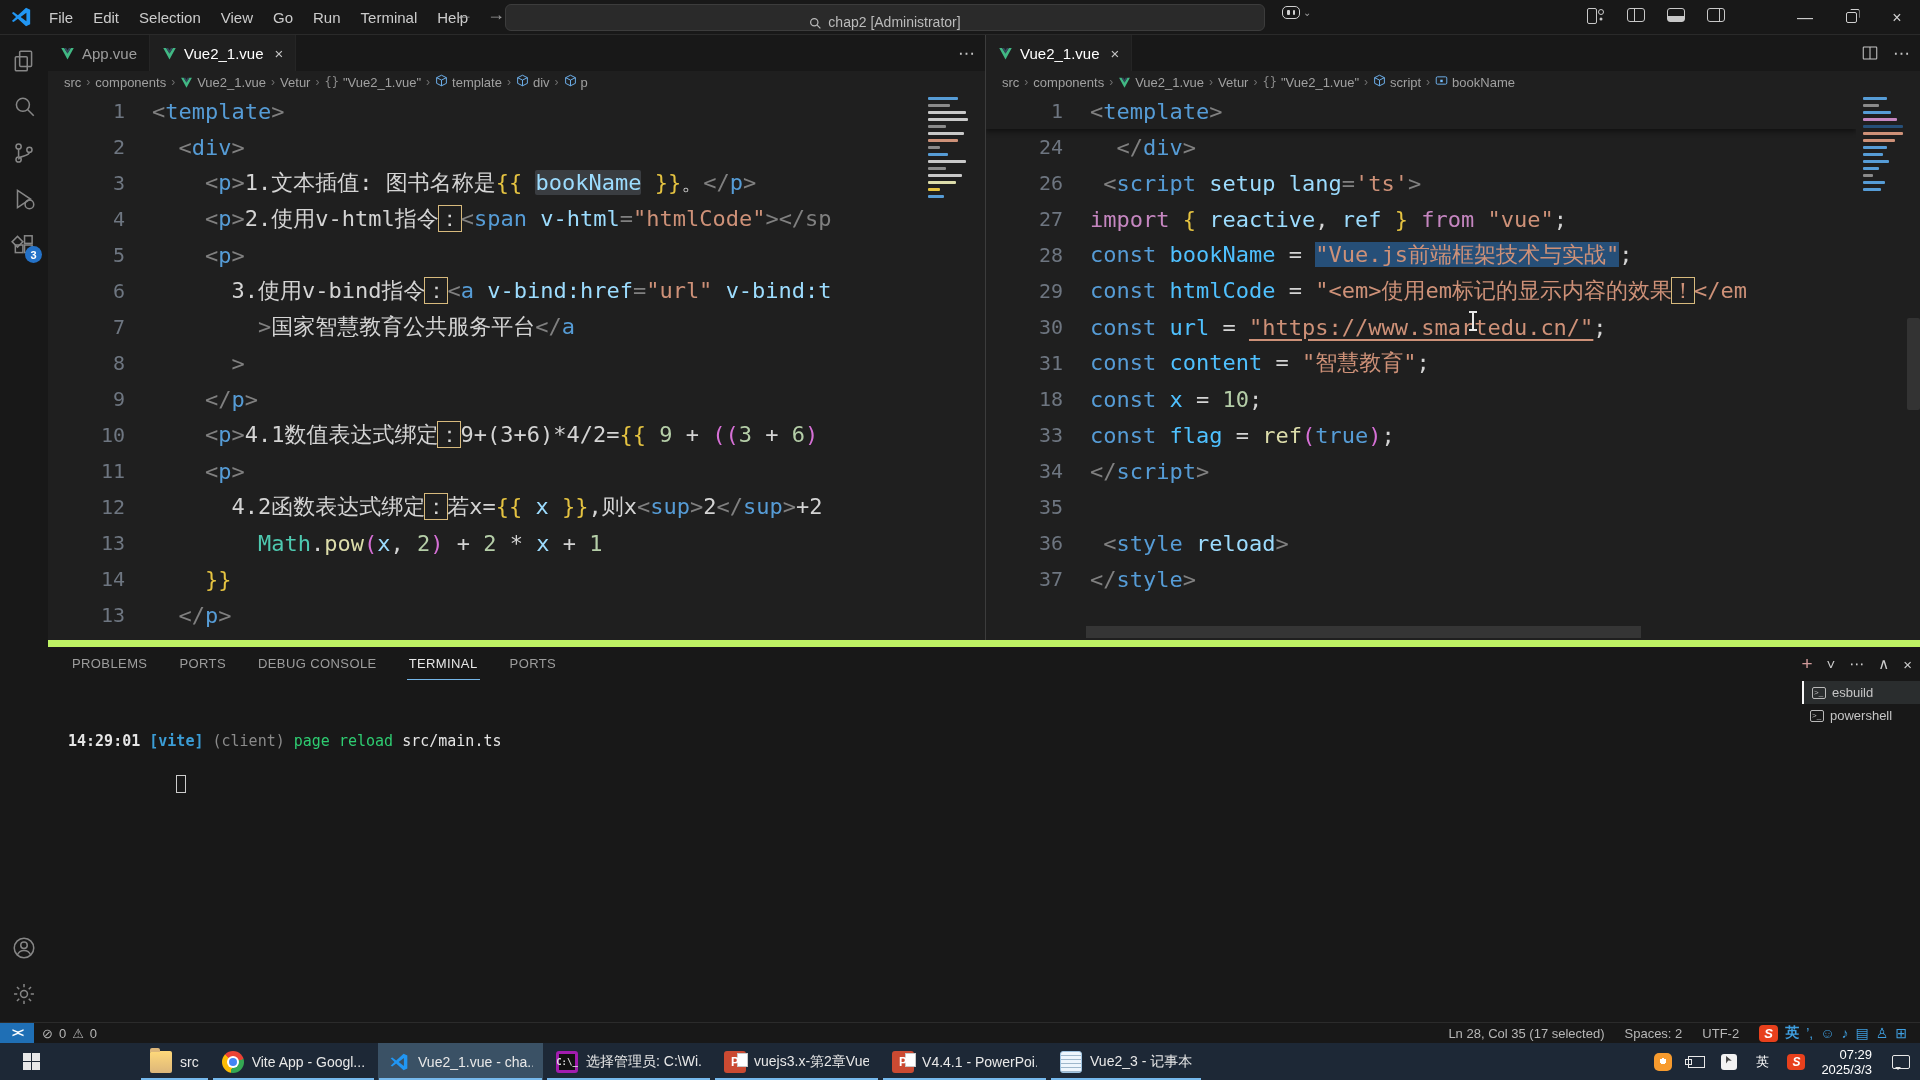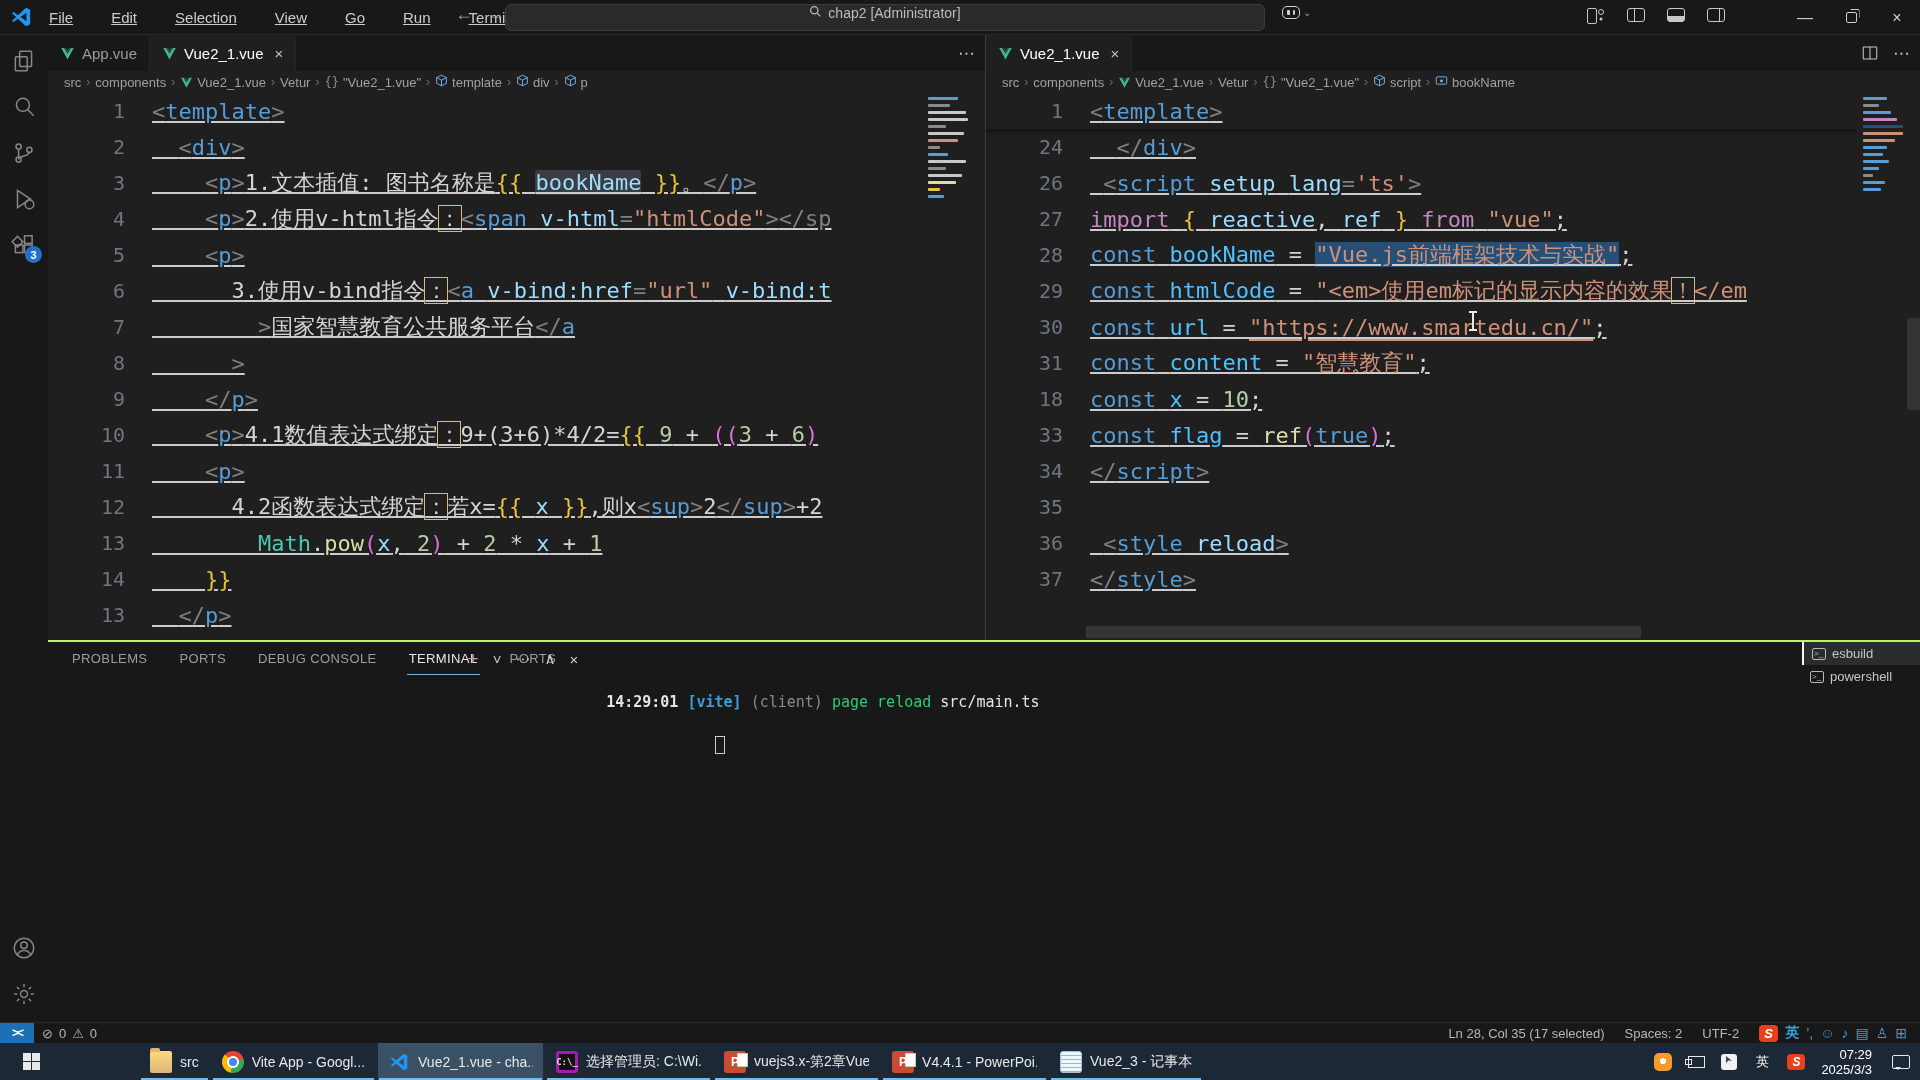--- a/index.html
+++ b/index.html
@@ -3,24 +3,24 @@
 <meta charset="utf-8">
 <style>
   * { margin:0; padding:0; box-sizing:border-box; }
   html,body { width:1920px; height:1080px; overflow:hidden; background:#1f1f1f;
     font-family:"Liberation Sans", sans-serif; color:#cccccc; }
   .app { position:relative; width:1920px; height:1080px; display:flex; flex-direction:column; }
 
   
   .titlebar { height:35px; background:#181818; display:flex; align-items:center; position:relative; flex:0 0 35px; border-bottom:1px solid #2a2a2a; }
   .vscode-logo { width:22px; margin:0 8px 0 10px; }
-  .menus { display:flex; gap:20px;text-decoration:underline; }
+  .menus { display:flex; gap:2px; }
   .menus span { padding:4px 9px; font-size:15px; color:#cccccc; border-radius:4px; }
   .nav-arrows { position:absolute; left:455px; top:4px; display:flex; gap:14px; font-size:18px; color:#9d9d9d; }
-  .searchbox { position:absolute; left:505px; top:4px; width:760px; height:27px; background:#2a2a2a; border:1px solid #3c3c3c; border-radius:6px; display:flex; align-items:flex-start; justify-content:center; font-size:14px; color:#bbbbbb; gap:6px; }
+  .searchbox { position:absolute; left:505px; top:4px; width:760px; height:27px; background:#2a2a2a; border:1px solid #3c3c3c; border-radius:6px; display:flex; align-items:flex-end; justify-content:center; font-size:14px; color:#bbbbbb; gap:6px; }
   .copilot { position:absolute; left:1282px; top:6px; display:flex; align-items:center; gap:3px; }
   .copilot .face { width:18px; height:13px; border:1.6px solid #d0d0d0; border-radius:5px; position:relative; }
   .copilot .face i { position:absolute; top:3px; width:2.5px; height:5px; background:#d0d0d0; border-radius:1px; }
   .copilot .face i.l { left:4px; } .copilot .face i.r { right:4px; }
   .copilot .chev { font-size:10px; color:#9d9d9d; }
   .layout-icons { position:absolute; right:195px; top:8px; display:flex; gap:22px; }
   .lic { width:18px; height:14px; border:1.5px solid #c8c8c8; border-radius:3px; position:relative; }
   .lic.grid { border:none; } .lic.grid::before{content:"";position:absolute;left:0;top:0;width:8px;height:14px;border:1.5px solid #c8c8c8;border-radius:2px;}
   .lic.grid::after{content:"";position:absolute;right:1px;top:1px;width:4px;height:4px;border:1.5px solid #c8c8c8;border-radius:50%;box-shadow:0 7px 0 -1.5px #c8c8c8;}
   .lic.side-l::before { content:""; position:absolute; left:0; top:0; bottom:0; width:6px; border-right:1.5px solid #c8c8c8; }
@@ -54,42 +54,42 @@
   .breadcrumb { height:22px; display:flex; align-items:center; font-size:13px; color:#a0a0a0; padding-left:16px; gap:3px; background:#1f1f1f; white-space:nowrap; overflow:hidden; }
   .breadcrumb .sep { color:#6f6f6f; margin:0 2px; font-size:12px; }
   .bc-item { display:flex; align-items:center; gap:4px; }
   .bc-ic svg { width:13px; height:13px; }
   .bc-braces { color:#8a8a8a; font-size:12px; font-family:"DejaVu Sans Mono",monospace; }
 
   .editor { flex:1; position:relative; overflow:hidden; }
   .code-area { position:absolute; inset:0; overflow:hidden; }
   .code-line { height:36px; display:flex; align-items:center; white-space:pre; }
   .ln { flex:0 0 104px; text-align:right; padding-right:27px; font-size:20px; color:#6e7681; font-family:"DejaVu Sans Mono",monospace; position:relative; }
-  .code-text { font-family:"DejaVu Sans Mono",monospace; font-size:22px;text-decoration:underline; }
+  .code-text { font-family:"DejaVu Sans Mono",monospace; font-size:22px; }
   .tk-pu{color:#808080} .tk-tg{color:#569cd6} .tk-at{color:#9cdcfe} .tk-st{color:#ce9178}
   .tk-tx{color:#d4d4d4} .tk-ib{color:#e5c341} .tk-vr{color:#9cdcfe} .tk-kw{color:#569cd6}
   .tk-im{color:#c586c0} .tk-dn{color:#4fc1ff} .tk-fn{color:#dcdcaa} .tk-cl{color:#4ec9b0}
   .tk-nu{color:#b5cea8} .tk-pr{color:#d670d6}
   .tk-box{ box-shadow:0 0 0 1px #d7ba7d; }
   .tk-sel{ background:#264f78; }
   .tk-un{ text-decoration:underline; text-underline-offset:4px; }
   .tk-whl{ background:#3a3d41; border-radius:2px; }
   .sticky { box-shadow:0 3px 5px rgba(0,0,0,.45); position:relative; z-index:3; background:#1f1f1f; }
 
   .minimap { position:absolute; top:0; right:14px; width:46px; background:#1f1f1f; }
   .minimap .blob { margin:4px 3px; }
   .mm-line { height:3px; margin-bottom:4px; border-radius:1px; }
   .scrollbar-v { position:absolute; right:0; width:13px; background:#4b4b4b; opacity:.45; border-radius:2px; }
   .scrollbar-h { position:absolute; height:12px; background:#4b4b4b; opacity:.5; }
   .ibeam { position:absolute; width:2px; height:20px; background:#e8e8e8; }
   .ibeam::before,.ibeam::after{content:"";position:absolute;left:-3px;width:8px;height:2px;background:#e8e8e8;}
   .ibeam::after{bottom:0;}
 
   
-  .panel { flex:1; background:#181818; border-top:2px solid #bef264; position:relative; display:flex; }
+  .panel { flex:1; background:#181818; border-top:7px solid #bef264; position:relative; display:flex; flex-direction:column; }
   .panel-header { height:34px; display:flex; align-items:center; padding-left:22px; position:relative; }
   .panel-tab { font-size:13px; letter-spacing:.4px; color:#9d9d9d; padding:8px 2px; margin-right:28px; }
   .panel-tab.active { color:#e7e7e7; border-bottom:1.5px solid #75b6e7; }
   .panel-actions { position:absolute; right:8px; top:0; height:34px; display:flex; align-items:center; gap:14px; color:#cccccc; font-size:15px; }
   .panel-actions .plus { color:#d19a9a; font-size:19px; }
   .panel-body { flex:1; display:flex; position:relative; font-family:"DejaVu Sans Mono",monospace; }
   .term-out { padding:8px 0 0 20px; font-size:15px; line-height:21px; white-space:pre; }
   .t-white{color:#e5e5e5;font-weight:bold} .t-cyan{color:#3b9dd6;font-weight:bold} .t-dim{color:#8a8a8a} .t-green{color:#2ecc71} .t-plain{color:#e5e5e5}
   .term-cursor { display:inline-block; width:10px; height:18px; border:1.5px solid #cccccc; margin-top:2px; }
   .term-list { position:absolute; right:0; top:0; width:118px; display:flex; flex-direction:column; }

